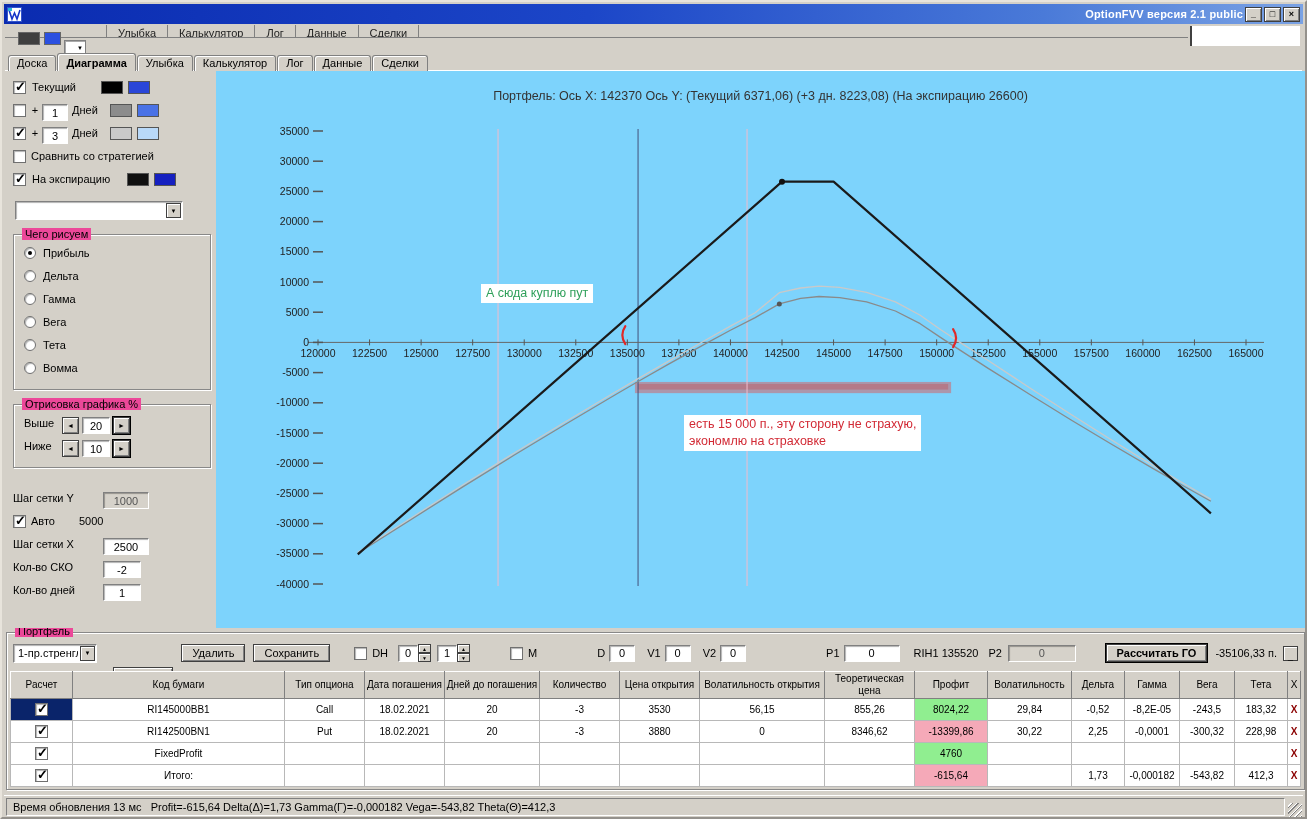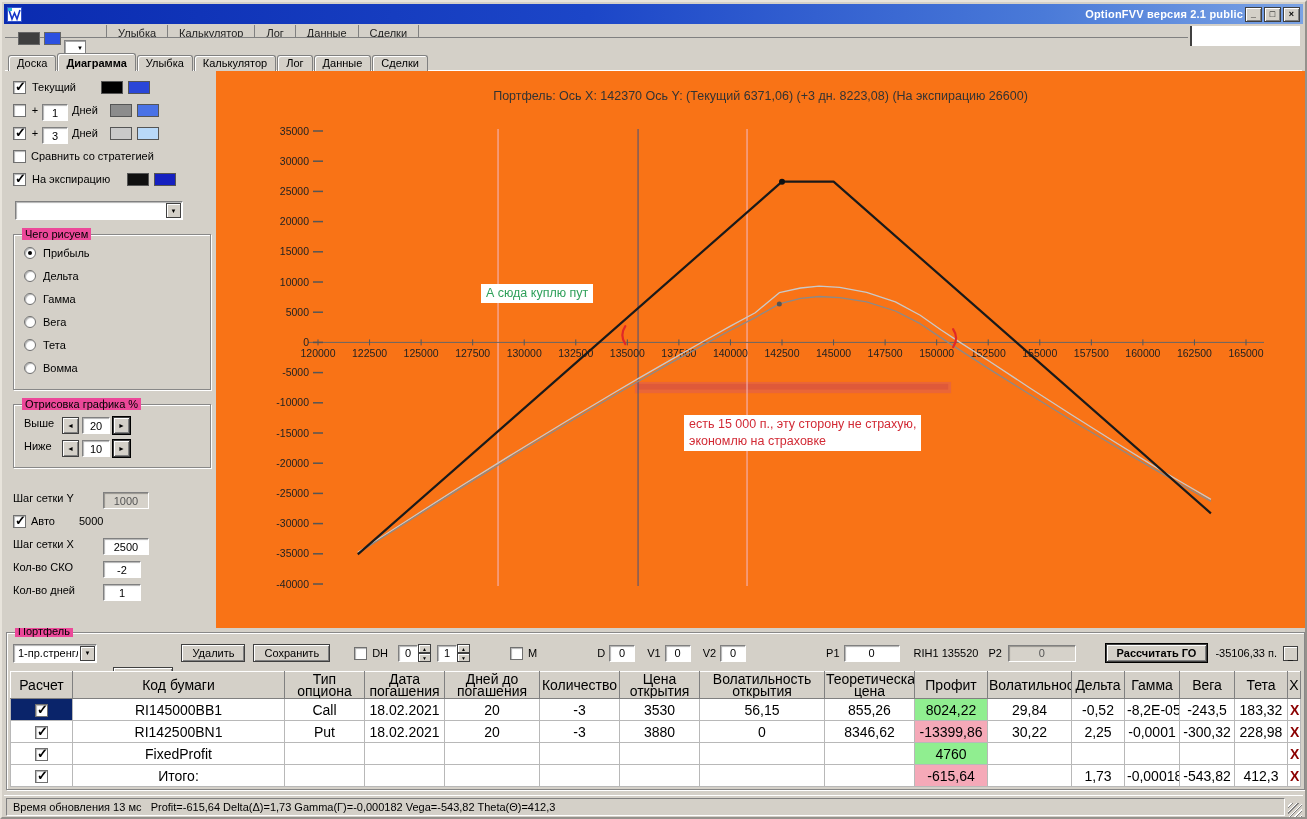--- a/index.html
+++ b/index.html
@@ -71,21 +71,21 @@
   .gl{width:90px;white-space:nowrap;}
   .auto-val{margin-left:24px;}
   .mt24{margin-top:24px;}
   .combo{display:inline-flex;align-items:center;background:#fff;border:1px solid;border-color:#808080 #fff #fff #808080;
     box-shadow:inset 1px 1px 1px rgba(0,0,0,.3);height:19px;position:relative;padding:0 18px 0 4px;}
   .combo .carrow{position:absolute;right:1px;top:1px;bottom:1px;width:15px;background:#d4d0c8;border:1px solid #404040;
     box-shadow:inset 1px 1px 0 #fff;display:flex;align-items:center;justify-content:center;font-size:6px;}
   .strategy-combo{width:168px;margin:5px 0 0 2px;}
 
   
-  .chart{position:absolute;left:214px;top:69px;width:1089px;height:557px;background:#f97316;}
+  .chart{position:absolute;left:214px;top:69px;width:1089px;height:557px;background:#7dd3fc;}
   .chart-title{position:absolute;top:18px;left:0;right:0;text-align:center;font-size:12.5px;color:#333;z-index:4;}
   #plot{position:absolute;left:0;top:0;}
   svg{font-family:"Liberation Sans",sans-serif;}
   .tick{font-size:10.5px;fill:#222;}
   #chart-notes{position:absolute;left:0;top:0;right:0;bottom:0;pointer-events:none;z-index:5;}
   .chart-note{position:absolute;background:#fff;font-size:12.5px;white-space:nowrap;padding:1px 5px;line-height:17px;}
 
   
   .pgroup{position:absolute;left:4px;top:630px;width:1299px;height:158px;border:1px solid #888;
     box-shadow:inset 1px 1px 0 #fff,1px 1px 0 #fff;background:#d4d0c8;}
@@ -107,21 +107,21 @@
   .fld input{width:26px;}
   .fld.f1,.fld.f2{margin-left:12px;}
   .fld.f3{margin-left:80px;}
   .fld.f3 input{width:56px;}
   .ticker{margin-left:14px;white-space:nowrap;}
   .margin-lbl{margin-left:8px;white-space:nowrap;}
   .mini-btn{width:15px;height:15px;margin-left:6px;background:#d4d0c8;border:1px solid #404040;
     box-shadow:inset 1px 1px 0 #fff;display:flex;align-items:flex-end;justify-content:center;font-size:9px;line-height:7px;}
 
   
-  #ptable{position:absolute;left:3px;top:38px;border-collapse:collapse;table-layout:fixed;width:1290px;font-size:14px;background:#808080;}
+  #ptable{position:absolute;left:3px;top:38px;border-collapse:collapse;table-layout:fixed;width:1290px;font-size:10px;background:#808080;}
   #ptable th{height:27px;background:#d4d0c8;border-right:1px solid #808080;border-bottom:1px solid #808080;
     border-top:1px solid #fff;border-left:1px solid #fff;font-weight:normal;line-height:12px;padding:0 1px;overflow:hidden;}
   #ptable td{height:22px;background:#fff;border:1px solid #b8b8b8;text-align:center;overflow:hidden;white-space:nowrap;padding:0 2px;}
   #ptable td.pos{background:#90ee90;}
   #ptable td.neg{background:#f5a9b8;}
   #ptable td.cbcell{padding:0;}
   #ptable td.cbcell .cb{vertical-align:middle;}
   #ptable td.cbcell.sel{background:#0a246a;}
   #ptable td.delcell{color:#8b0000;font-weight:bold;}
 

